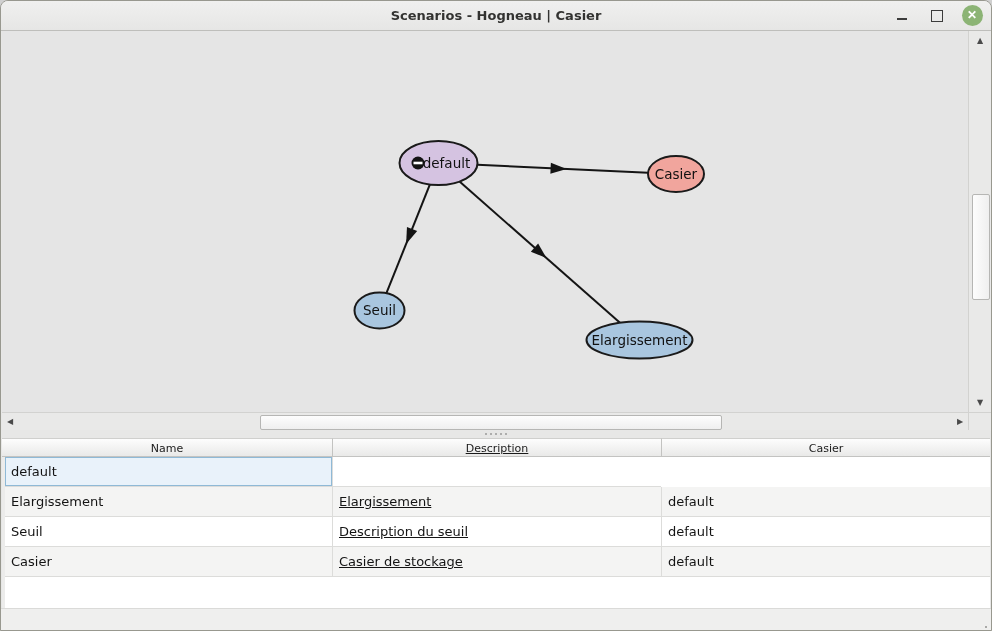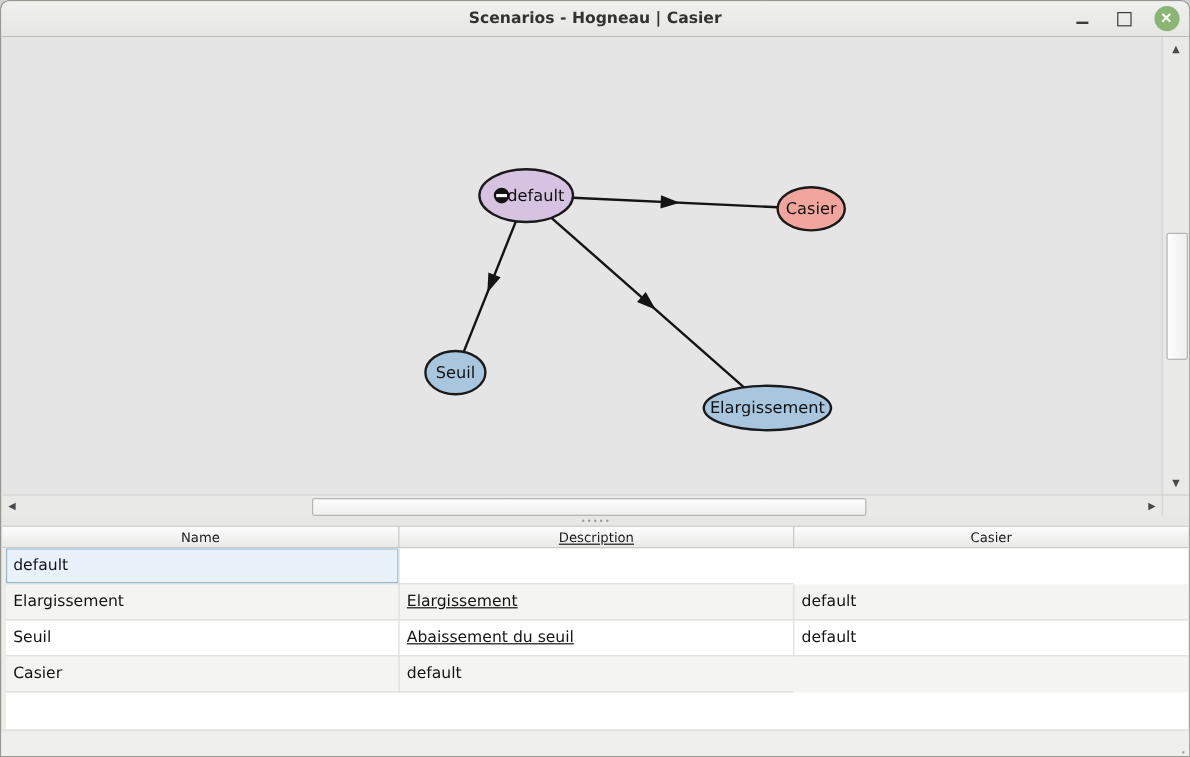--- a/index.html
+++ b/index.html
@@ -146,25 +146,26 @@
         <div class="td col-name sel">default</div>
         <div class="td col-parent"></div>
       </div>
       <div class="tr alt">
         <div class="td col-name">Elargissement</div>
         <div class="td col-desc">Elargissement</div>
         <div class="td col-parent">default</div>
       </div>
       <div class="tr">
         <div class="td col-name">Seuil</div>
-        <div class="td col-desc">Abaissement du seuil</div>
+        <div class="td col-desc">Description du seuil</div>
         <div class="td col-parent">default</div>
       </div>
       <div class="tr alt">
         <div class="td col-name">Casier</div>
+        <div class="td col-desc">Casier de stockage</div>
         <div class="td col-parent">default</div>
       </div>
     </div>
 
   <div class="statusbar">
     <div class="grip"></div>
   </div>
 
 </div>
 

